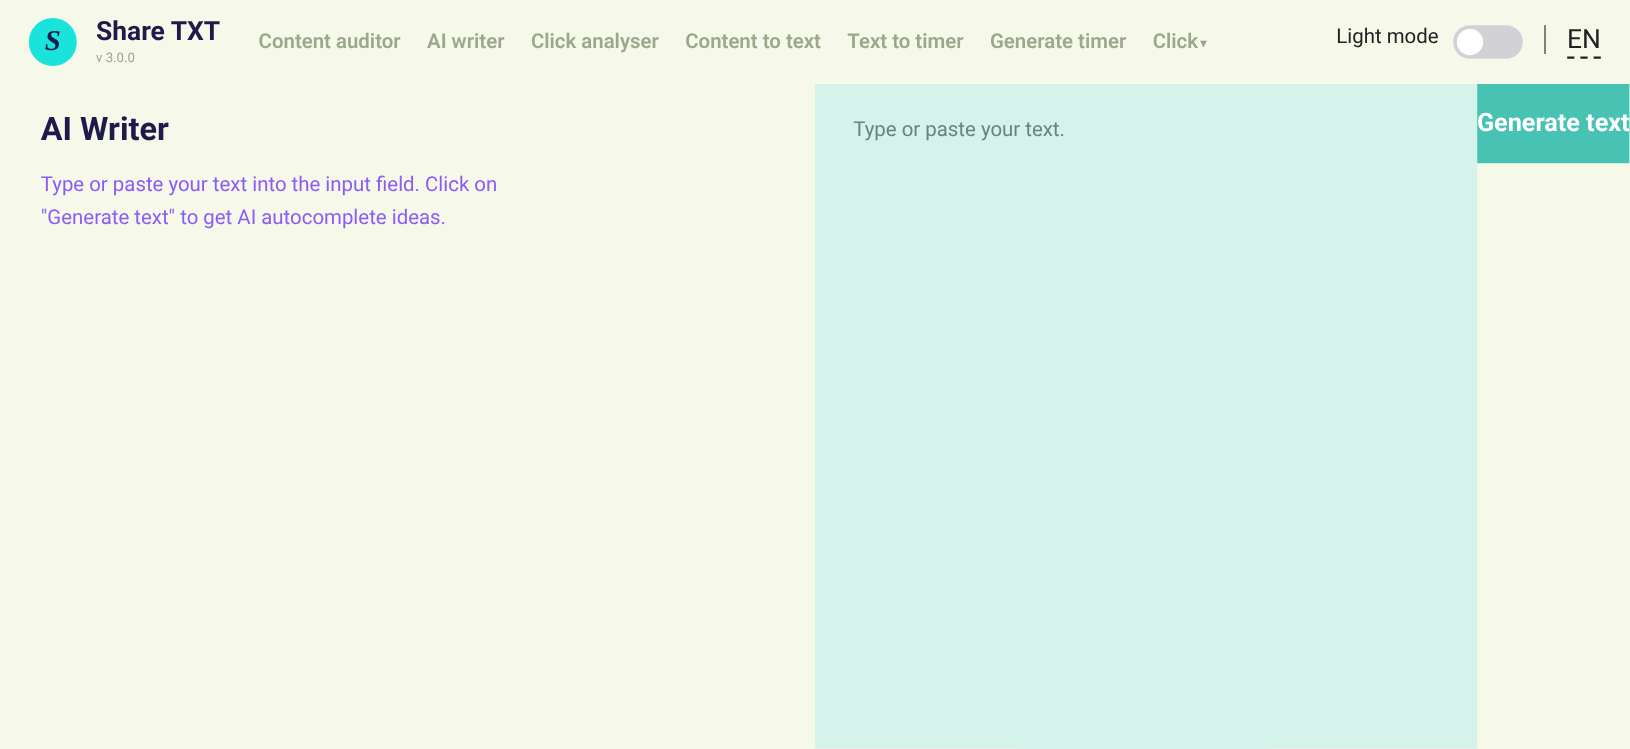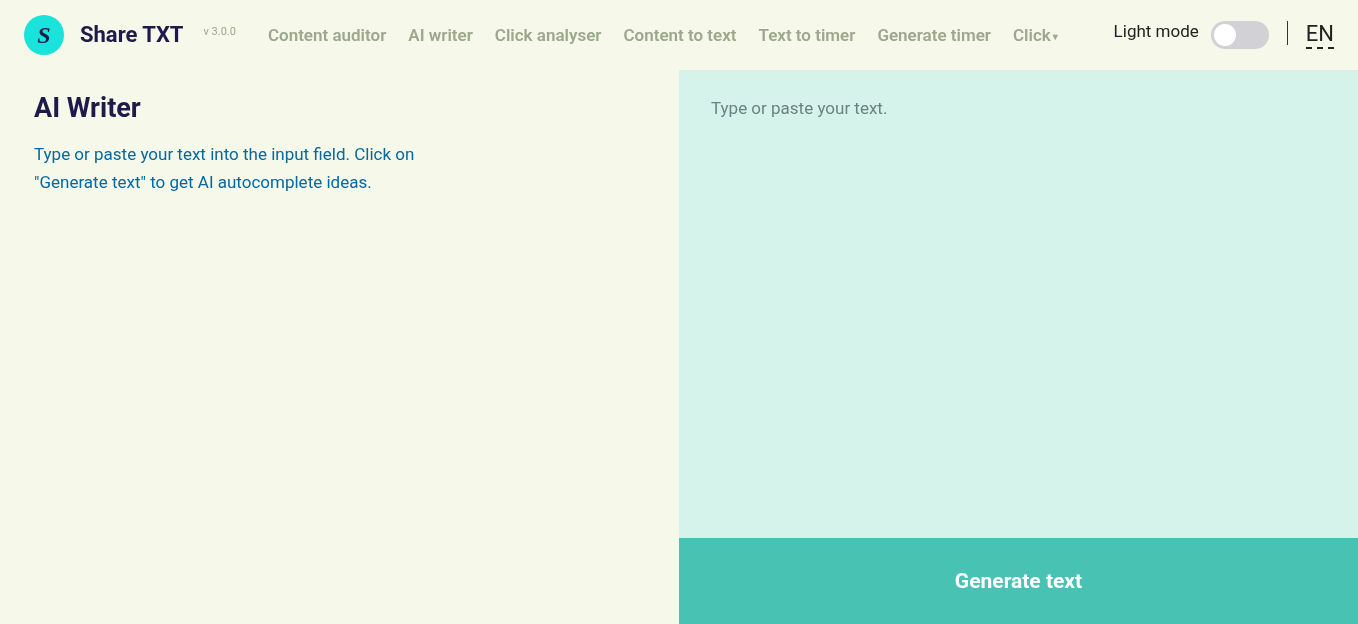--- a/index.html
+++ b/index.html
@@ -34,33 +34,32 @@
       align-items: center;
       justify-content: center;
       font-size: 24px;
       font-style: italic;
       font-weight: 700;
       color: #1e1b4b;
       font-family: Georgia, serif;
     }
     .logo-text-group {
       display: flex;
-      flex-direction: row;
+      flex-direction: column;
     }
     .logo-title {
       font-size: 22px;
       font-weight: 700;
       color: #1e1b4b;
       line-height: 1.1;
     }
     .logo-version {
       font-size: 11px;
       color: #9ba88b;
       margin-top: 2px;
-      margin-left: 20px;
     }
     .nav {
       display: flex;
       align-items: center;
       gap: 22px;
       margin-left: 32px;
       flex: 1;
       text-align: right;
     }
     .nav-item {
@@ -124,48 +123,48 @@
       padding: 22px 22px 22px 34px;
     }
     .page-title {
       font-size: 27px;
       font-weight: 700;
       color: #1e1b4b;
       margin-bottom: 16px;
     }
     .page-desc {
       font-size: 17px;
-      color: #0369a1;
+      color: #8b5cf6;
       line-height: 1.65;
       max-width: 420px;
     }
     .right-panel {
       width: 679px;
       display: flex;
-      flex-direction: column;
+      flex-direction: row;
     }
     .text-input-area {
       flex: 1;
       background-color: #d5f2eb;
       border: none;
       resize: none;
       outline: none;
       padding: 28px 32px;
       font-size: 17px;
       font-family: inherit;
       color: #333;
     }
     .text-input-area::placeholder {
       color: #6b8380;
     }
     .generate-button {
       background-color: #48c2b3;
       color: #ffffff;
       border: none;
-      height: 86px;
+      height: 66px;
       font-size: 21px;
       font-weight: 700;
       cursor: pointer;
       font-family: inherit;
     }
   </style>
 </head>
 <body>
 
 <div class="header">

